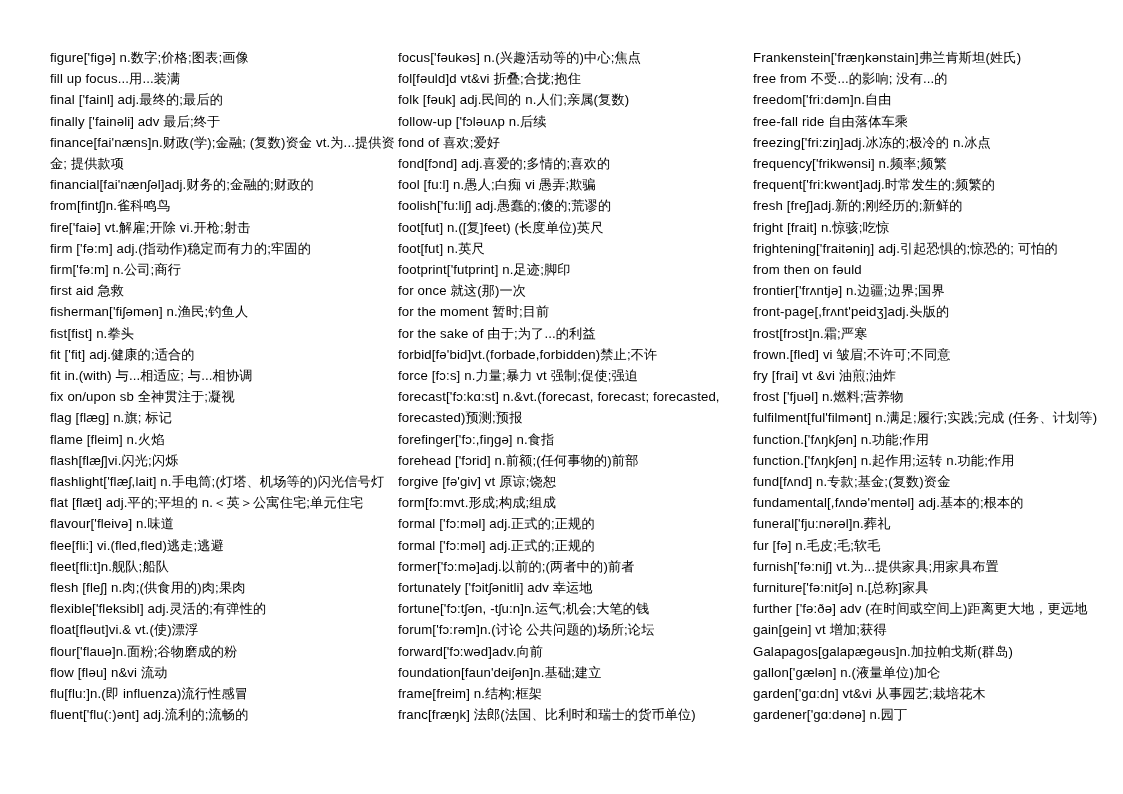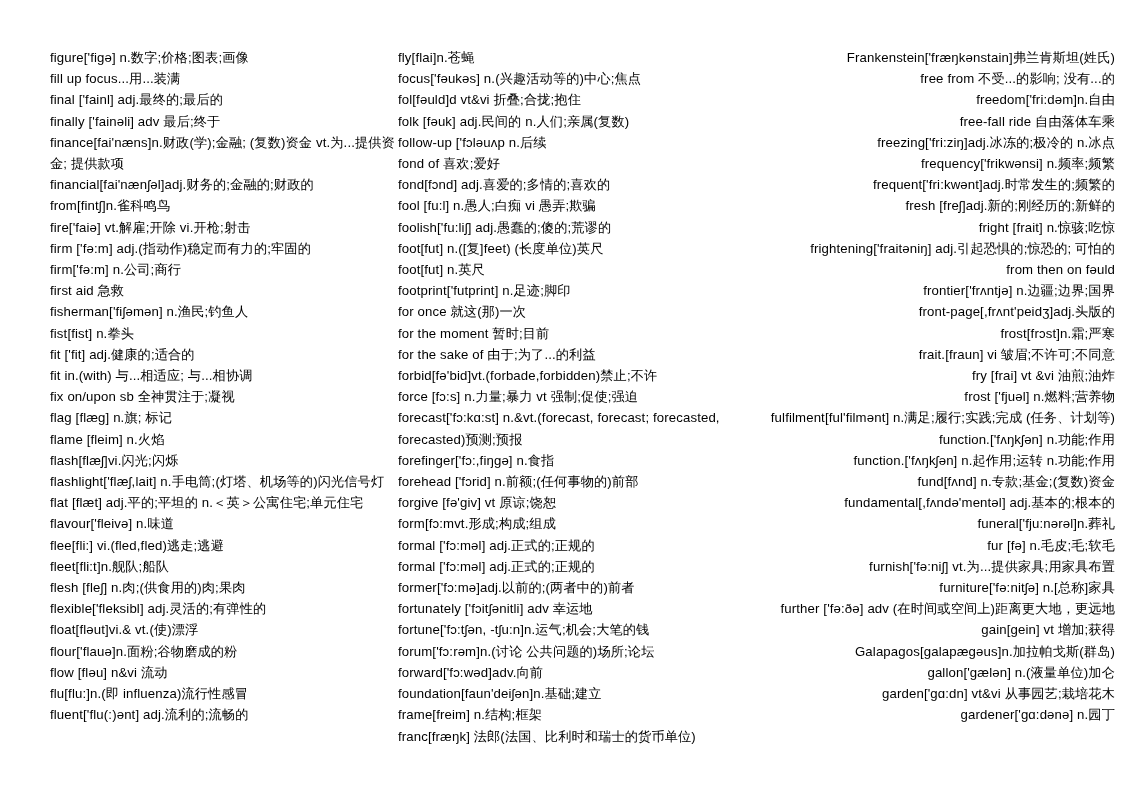--- a/index.html
+++ b/index.html
@@ -27,21 +27,21 @@
     flex-direction: row;
     align-items: flex-start;
     width: 1065px;
   }
   .column {
     display: flex;
     flex-direction: column;
   }
   .column.col-1 { width: 348px; }
   .column.col-2 { width: 355px; }
-  .column.col-3 { width: 362px; text-align: right; }
+  .column.col-3 { width: 362px; }
 
   .entry {
     font-size: 13.2px;
     line-height: 21.2px;
     white-space: nowrap;
     letter-spacing: 0.01em;
   }
   .entry.wrap {
     white-space: normal;
   }
@@ -78,21 +78,20 @@
         <div class="entry">fleet[fli:t]n.舰队;船队</div>
         <div class="entry">flesh [fleʃ] n.肉;(供食用的)肉;果肉</div>
         <div class="entry">flexible['fleksibl] adj.灵活的;有弹性的</div>
         <div class="entry">float[fləut]vi.&amp; vt.(使)漂浮</div>
         <div class="entry">flour['flauə]n.面粉;谷物磨成的粉</div>
         <div class="entry">flow [fləu] n&amp;vi 流动</div>
         <div class="entry">flu[flu:]n.(即 influenza)流行性感冒</div>
         <div class="entry">fluent['flu(:)ənt] adj.流利的;流畅的</div>
       </div>
     <div class="column col-2">
-        <div class="entry">fly[flai]n.苍蝇</div>
         <div class="entry">focus['fəukəs] n.(兴趣活动等的)中心;焦点</div>
         <div class="entry">fol[fəuld]d vt&amp;vi 折叠;合拢;抱住</div>
         <div class="entry">folk [fəuk] adj.民间的  n.人们;亲属(复数)</div>
         <div class="entry">follow-up ['fɔləuʌp n.后续</div>
         <div class="entry">fond of 喜欢;爱好</div>
         <div class="entry">fond[fɔnd] adj.喜爱的;多情的;喜欢的</div>
         <div class="entry">fool [fu:l] n.愚人;白痴  vi 愚弄;欺骗</div>
         <div class="entry">foolish['fu:liʃ] adj.愚蠢的;傻的;荒谬的</div>
         <div class="entry">foot[fut] n.([复]feet) (长度单位)英尺</div>
         <div class="entry">foot[fut] n.英尺</div>
@@ -126,21 +125,21 @@
         <div class="entry">freezing['fri:ziŋ]adj.冰冻的;极冷的  n.冰点</div>
         <div class="entry">frequency['frikwənsi] n.频率;频繁</div>
         <div class="entry">frequent['fri:kwənt]adj.时常发生的;频繁的</div>
         <div class="entry">fresh [freʃ]adj.新的;刚经历的;新鲜的</div>
         <div class="entry">fright [frait] n.惊骇;吃惊</div>
         <div class="entry">frightening['fraitəniŋ] adj.引起恐惧的;惊恐的; 可怕的</div>
         <div class="entry">from then on fəuld</div>
         <div class="entry">frontier['frʌntjə] n.边疆;边界;国界</div>
         <div class="entry">front-page[,frʌnt'peidʒ]adj.头版的</div>
         <div class="entry">frost[frɔst]n.霜;严寒</div>
-        <div class="entry">frait.[fraun] vi 皱眉;不许可;不同意</div>
+        <div class="entry">frown.[fled] vi 皱眉;不许可;不同意</div>
         <div class="entry">fry [frai] vt &amp;vi 油煎;油炸</div>
         <div class="entry">frost ['fjuəl] n.燃料;营养物</div>
         <div class="entry">fulfilment[ful'filmənt] n.满足;履行;实践;完成 (任务、计划等)</div>
         <div class="entry">function.['fʌŋkʃən] n.功能;作用</div>
         <div class="entry">function.['fʌŋkʃən] n.起作用;运转  n.功能;作用</div>
         <div class="entry">fund[fʌnd] n.专款;基金;(复数)资金</div>
         <div class="entry">fundamental[,fʌndə'mentəl] adj.基本的;根本的</div>
         <div class="entry">funeral['fju:nərəl]n.葬礼</div>
         <div class="entry">fur [fə] n.毛皮;毛;软毛</div>
         <div class="entry">furnish['fə:niʃ] vt.为...提供家具;用家具布置</div>

